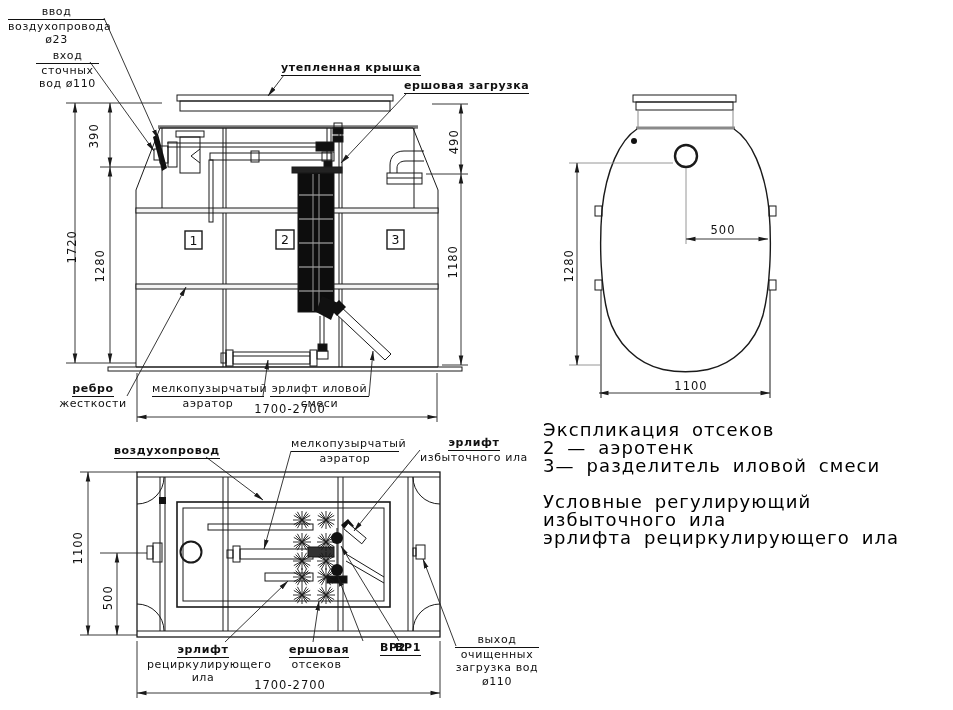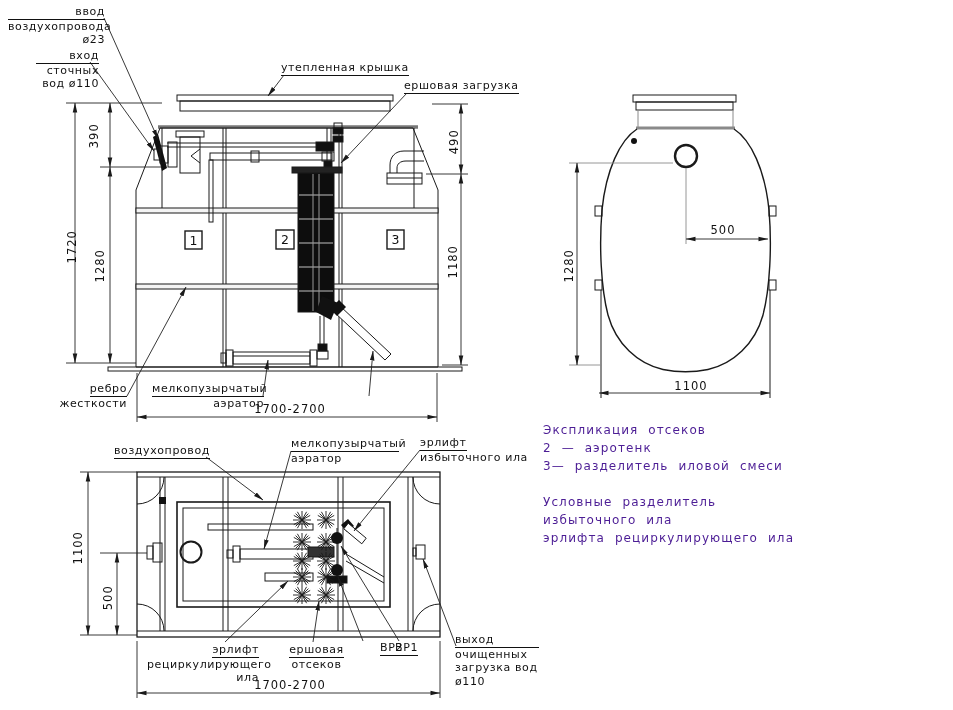--- a/index.html
+++ b/index.html
@@ -1,31 +1,31 @@
 <!DOCTYPE html>
 <html><head>
 <meta charset="utf-8">
 <style>
   html,body{margin:0;padding:0;background:#fff;}
   #stage{position:relative;width:953px;height:710px;background:#fff;overflow:hidden;
          font-family:"DejaVu Sans",sans-serif;color:#111;}
   #linework{position:absolute;left:0;top:0;}
   .lbl{position:absolute;font-size:11px;line-height:13.5px;letter-spacing:.6px;
        white-space:nowrap;color:#111;}
-  .lbl .ln{display:block;}
+  .lbl .ln{display:block;text-align:center;}
   .u{border-bottom:1px solid #111;}
-  .uw{display:inline-block;border-bottom:1px solid #111;}
+  .uw{display:inline-block;border-bottom:1px solid #111;font-weight:bold;}
   .ta-r{text-align:right;}
   .ta-c{text-align:center;}
   .dim{font-size:11.5px;letter-spacing:1px;}
   .rot{transform:rotate(-90deg);transform-origin:center;text-align:center;}
   .num{position:absolute;display:flex;align-items:center;justify-content:center;
        font-size:12.5px;color:#111;}
-  .legend{position:absolute;font-size:12px;line-height:18px;letter-spacing:1.1px;
-          word-spacing:5px;color:#4c1d95;}
+  .legend{position:absolute;font-size:18px;line-height:18px;letter-spacing:1.1px;
+          word-spacing:5px;color:#000000;}
   .legend .gap{height:18px;}
 </style>
 </head>
 <body>
 
 <div id="stage">
 
 <svg id="linework" width="953" height="710" viewBox="0 0 953 710">
   <defs>
     <marker id="arr" viewBox="0 0 10 6" refX="9.6" refY="3" markerWidth="11" markerHeight="6.6" orient="auto-start-reverse">
@@ -278,20 +278,24 @@
 <div class="lbl ta-r" style="left:59px;top:382px;width:68px">
   <span class="ln"><span class="uw">ребро</span></span>
   <span class="ln">жесткости</span>
 </div>
 
 <div class="lbl ta-r" style="left:152px;top:382px;width:112px">
   <span class="ln u">мелкопузырчатый</span>
   <span class="ln">аэратор</span>
 </div>
 
+<div class="lbl ta-r" style="left:270px;top:382px;width:99px">
+  <span class="ln u">эрлифт иловой</span>
+  <span class="ln">смеси</span>
+</div>
 
 <div class="num" style="left:185px;top:231px;width:17px;height:18px">1</div>
 <div class="num" style="left:276px;top:230px;width:18px;height:19px">2</div>
 <div class="num" style="left:387px;top:230px;width:17px;height:19px">3</div>
 
 <div class="lbl dim rot" style="left:73px;top:129px;width:44px">390</div>
 <div class="lbl dim rot" style="left:51px;top:240px;width:44px">1720</div>
 <div class="lbl dim rot" style="left:79px;top:259px;width:44px">1280</div>
 <div class="lbl dim rot" style="left:433px;top:135px;width:44px">490</div>
 <div class="lbl dim rot" style="left:432px;top:255px;width:44px">1180</div>
@@ -342,18 +346,18 @@
 
 <div class="lbl dim rot" style="left:57px;top:541px;width:44px">1100</div>
 <div class="lbl dim rot" style="left:87px;top:591px;width:44px">500</div>
 <div class="lbl dim ta-c" style="left:245px;top:679px;width:90px">1700-2700</div>
 
 <div class="legend" style="left:543px;top:421px">
   <div>Экспликация отсеков</div>
   <div>2 — аэротенк</div>
   <div>3— разделитель иловой смеси</div>
   <div class="gap"></div>
-  <div>Условные разделитель</div>
+  <div>Условные регулирующий</div>
   <div>избыточного ила</div>
   <div>эрлифта рециркулирующего ила</div>
 </div>
 
 </div>
 
 </body></html>

